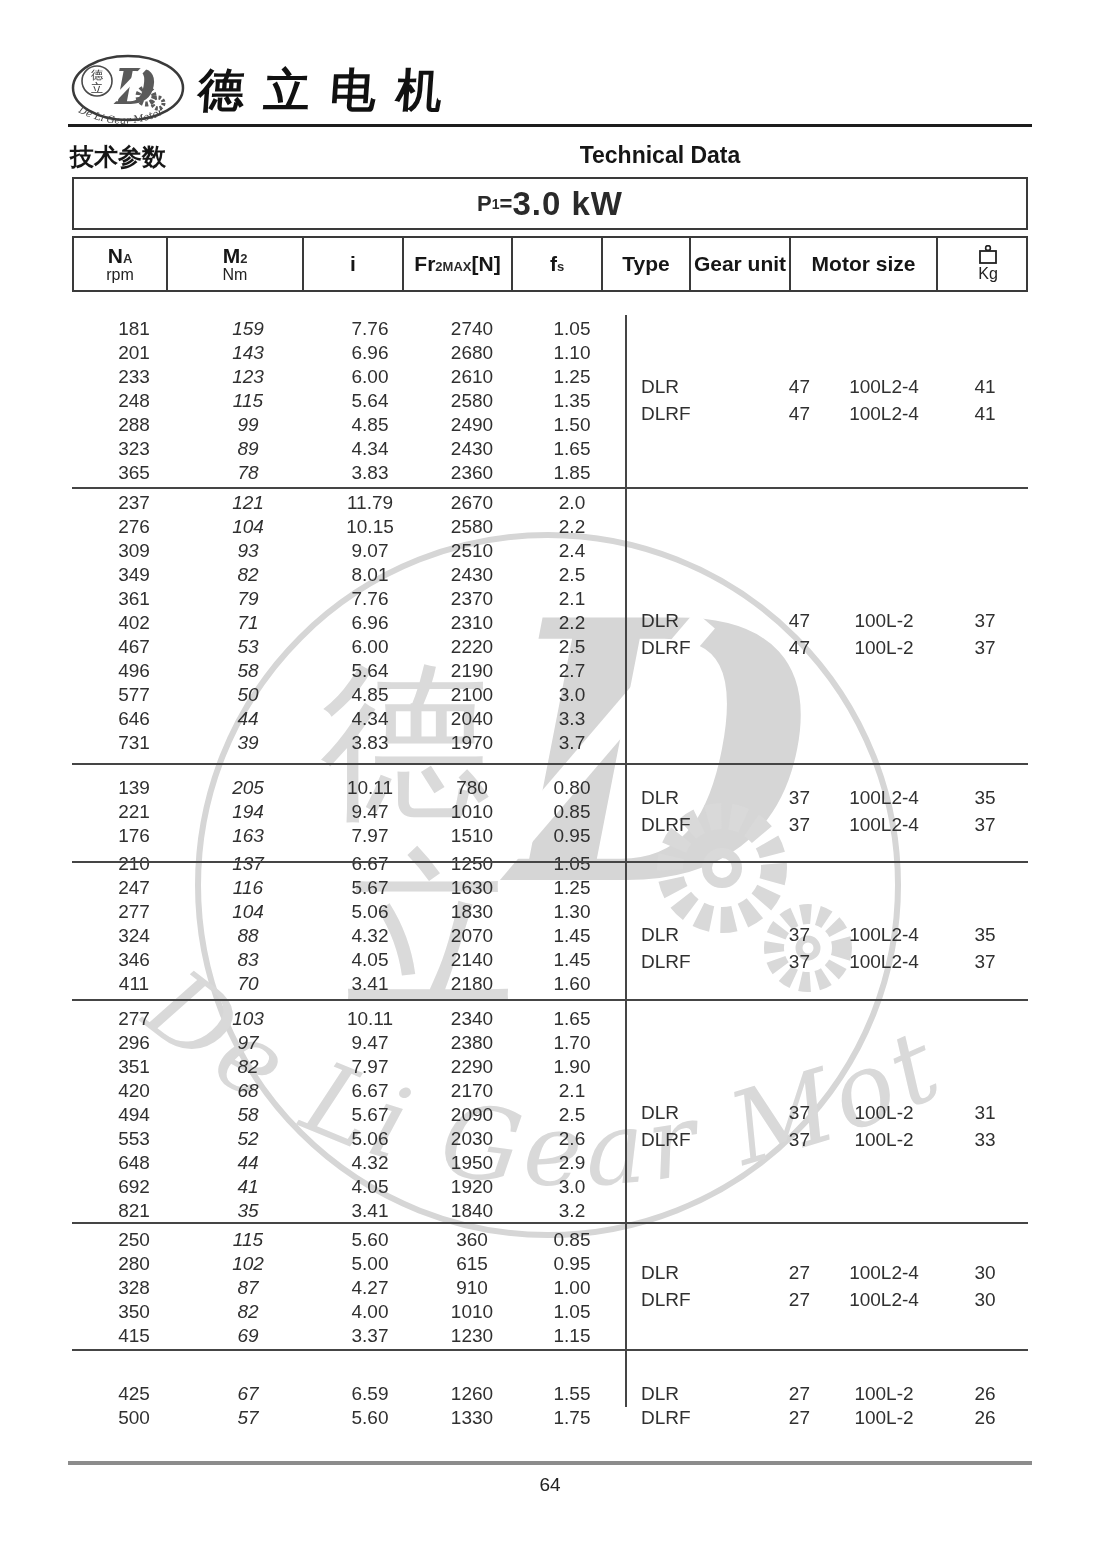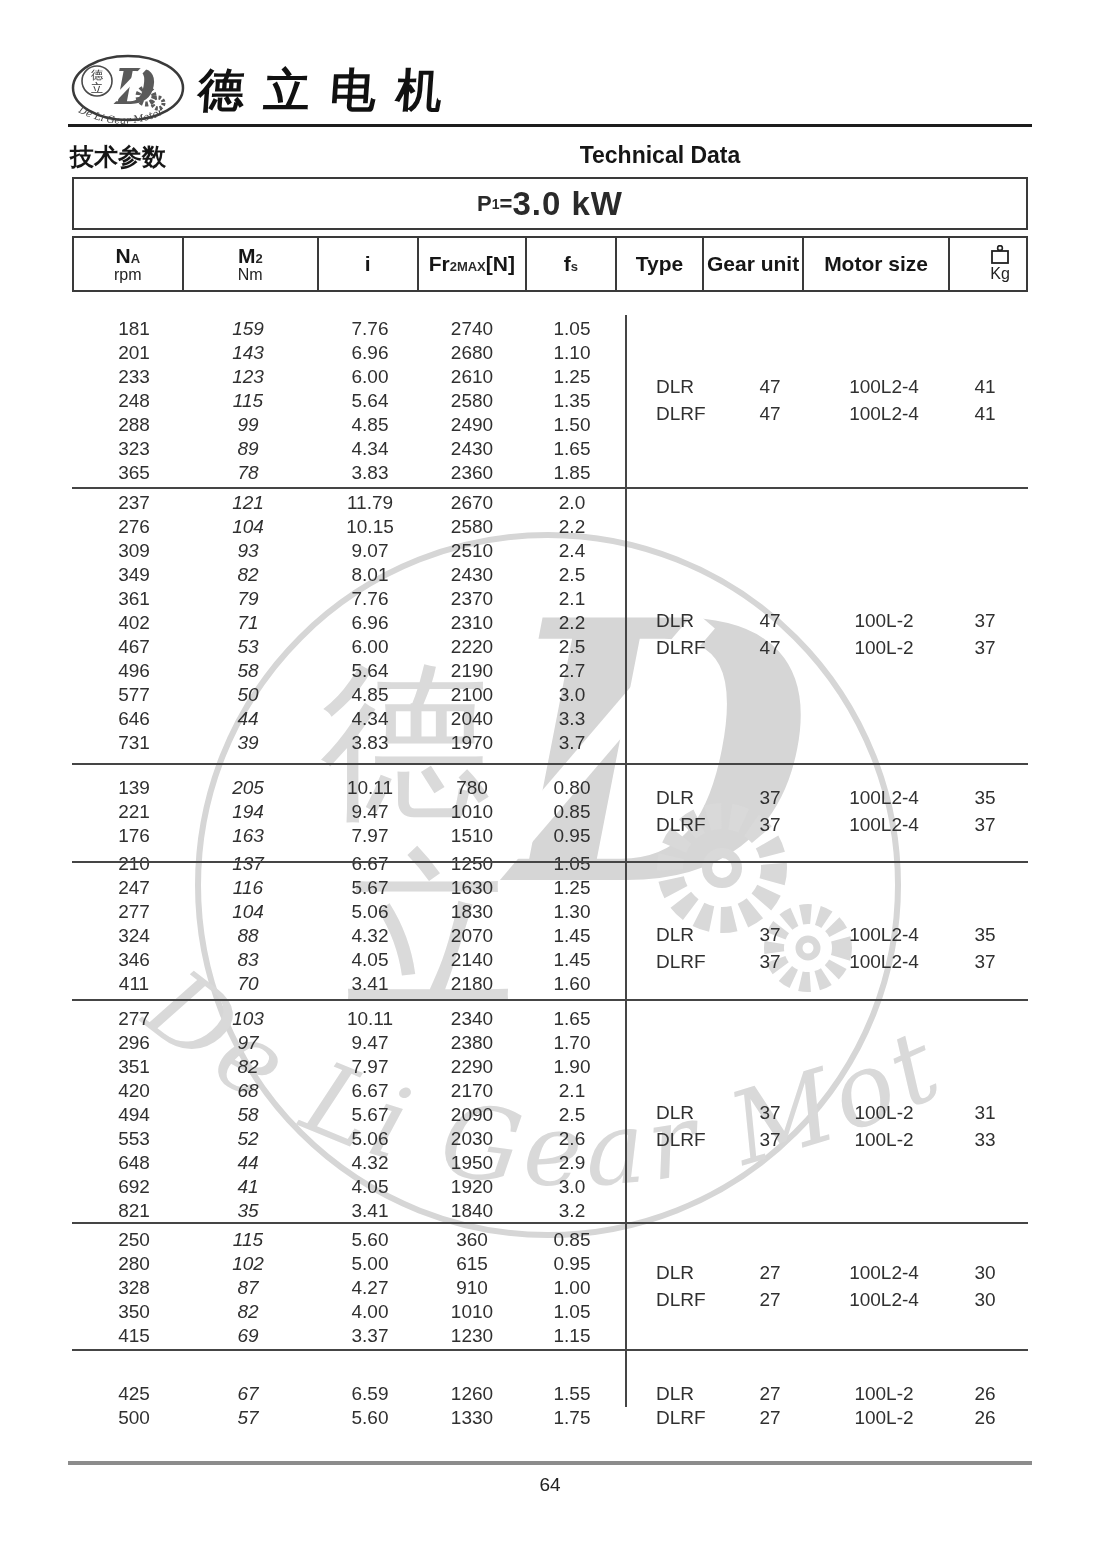--- a/index.html
+++ b/index.html
@@ -25,37 +25,37 @@
 
   
   .thead{position:absolute;left:72px;top:236px;width:956px;height:56px;border:2px solid #3a3a3a;
          box-sizing:border-box;display:flex;}
   .th{border-right:2px solid #3a3a3a;box-sizing:border-box;display:flex;flex-direction:column;
       align-items:center;justify-content:center;line-height:1.05;}
   .th:last-child{border-right:none;padding-left:24px;}
   .th .main{font-size:21px;font-weight:bold;color:#161616;}
   .th .sub{font-size:13px;font-weight:bold;}
   .th .unit{font-size:16px;font-weight:normal;color:#222;}
-  .w0{width:110px}.w1{width:136px}.w2{width:100px}.w3{width:109px}.w4{width:90px}
+  .w0{width:94px}.w1{width:136px}.w2{width:100px}.w3{width:109px}.w4{width:90px}
   .w5{width:88px}.w6{width:100px}.w7{width:147px}.w8{width:76px}
   .kgicon{display:block;margin-bottom:1px;}
 
   
   .section{position:absolute;left:72px;width:956px;}
   .drow{display:flex;height:24px;align-items:center;font-size:19px;color:#303030;}
   .c-na{width:124px;text-align:center;}
   .c-m2{width:104px;text-align:center;font-style:italic;}
   .c-i{width:140px;text-align:center;}
   .c-fr{width:64px;text-align:center;}
   .c-fs{width:136px;text-align:center;}
   .info{position:absolute;left:553px;top:0;width:403px;}
   .irow{display:flex;height:27px;align-items:center;font-size:19px;color:#303030;}
   .irow.h24{height:24px;}
-  .c-type{width:105px;text-align:left;padding-left:31px;box-sizing:border-box;}
-  .c-gear{width:80px;text-align:center;}
+  .c-type{width:105px;text-align:left;padding-left:16px;box-sizing:border-box;}
+  .c-gear{width:80px;text-align:right;}
   .c-motor{width:148px;text-align:center;}
   .c-kg{width:54px;text-align:center;}
 
   .hdiv{position:absolute;left:72px;width:956px;height:2px;background:#454545;}
   .vrule{position:absolute;left:625px;top:315px;width:2px;height:1092px;background:#454545;}
 
   .botline{position:absolute;left:68px;top:1461px;width:964px;height:4px;background:#8c8c8c;}
   .pagenum{position:absolute;left:0;top:1474px;width:1100px;text-align:center;font-size:19px;color:#222;}
 </style>
 </head>

